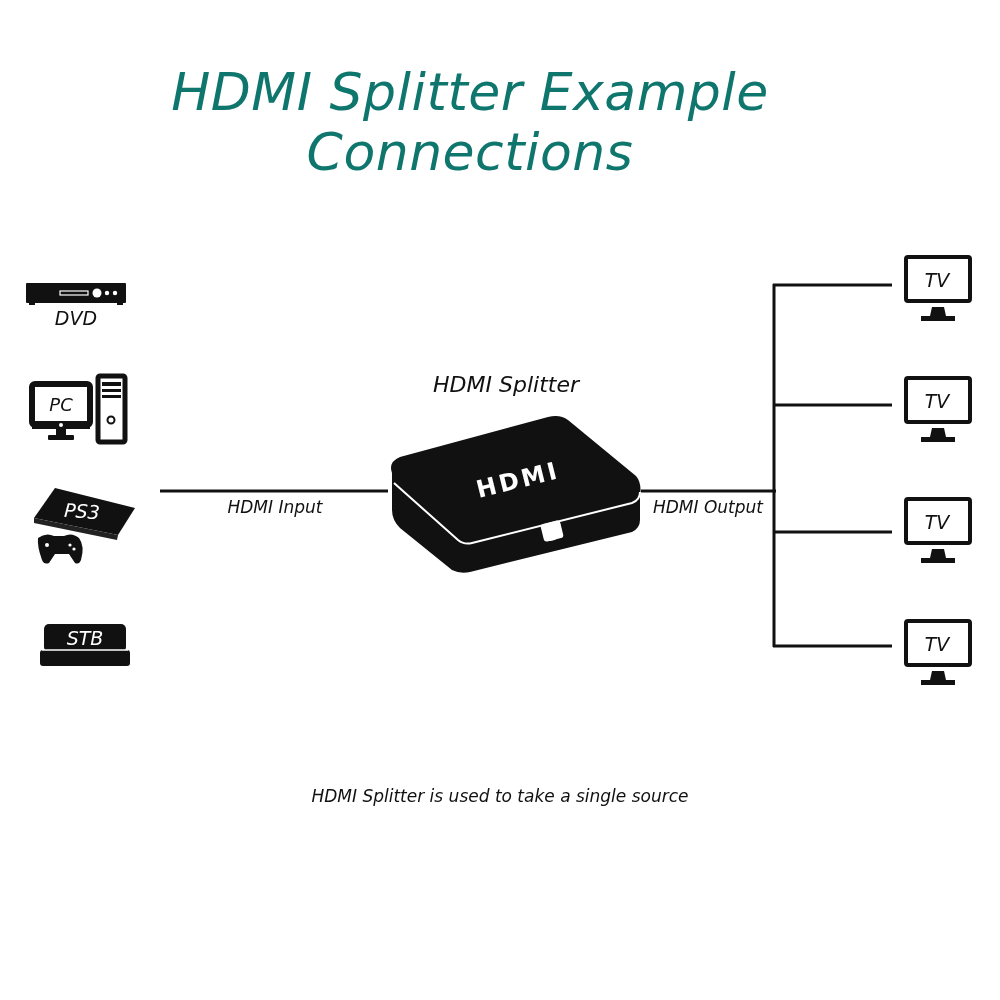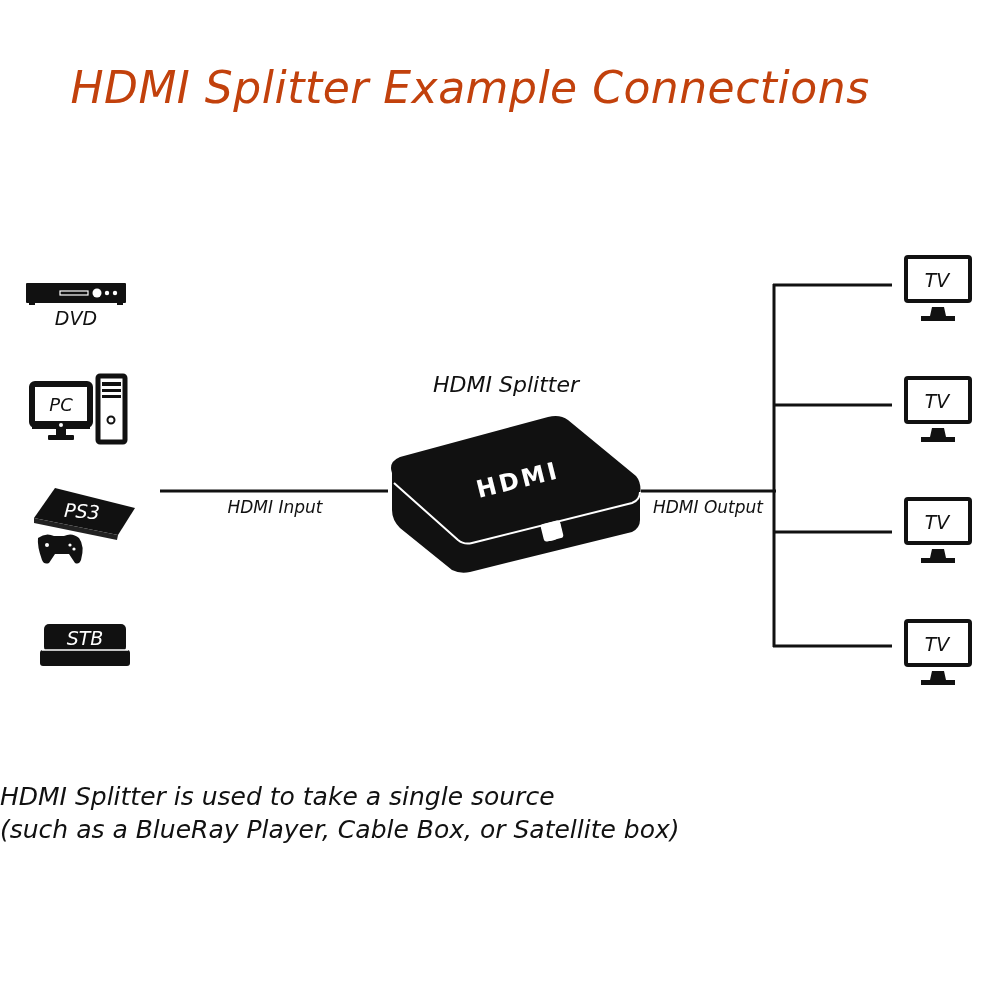--- a/index.html
+++ b/index.html
@@ -1,19 +1,19 @@
 <!DOCTYPE html>
 <html><head>
 <meta charset="utf-8">
 <style>
   html, body { margin:0; padding:0; background:#ffffff; }
   body { width:1000px; height:1000px; position:relative; overflow:hidden; font-family:"DejaVu Sans", sans-serif; color:#111; }
-  .title { position:absolute; left:0; width:940px; top:62px; text-align:center; font-size:44px; font-style:italic; color:#c2410c; letter-spacing:0.5px; }
+  .title { position:absolute; left:0; width:940px; top:62px; text-align:center; font-size:52px; font-style:italic; color:#0f766e; letter-spacing:0.5px; }
   .diagram { position:absolute; left:0; top:0; }
-  .caption { position:absolute; left:0; width:1000px; top:780px; text-align:left; font-size:25px; font-style:italic; line-height:33px; color:#111; }
+  .caption { position:absolute; left:0; width:1000px; top:780px; text-align:center; font-size:17px; font-style:italic; line-height:33px; color:#111; }
 </style>
 </head>
 <body>
 
 <div class="title">HDMI Splitter Example Connections</div>
 
 <svg class="diagram" width="1000" height="1000" viewBox="0 0 1000 1000">
 
   <g>
     <rect x="26" y="283" width="100" height="20" rx="1" fill="#111"></rect>
@@ -98,14 +98,13 @@
 
   <g>
     <rect x="906" y="621" width="64" height="44" rx="2" fill="#fff" stroke="#111" stroke-width="4"></rect>
     <path d="M932,671 L944,671 L946,680 L955,680 L955,685 L921,685 L921,680 L930,680 Z" fill="#111"></path>
   </g>
   <text x="937" y="651" font-size="19" font-style="italic" text-anchor="middle" font-family="DejaVu Sans, sans-serif" fill="#111">TV</text>
 </svg>
 
 <div class="caption">
   <div>HDMI Splitter is used to take a single source</div>
-  <div>(such as a BlueRay Player, Cable Box, or Satellite box)</div>
 </div>
 
 </body></html>

